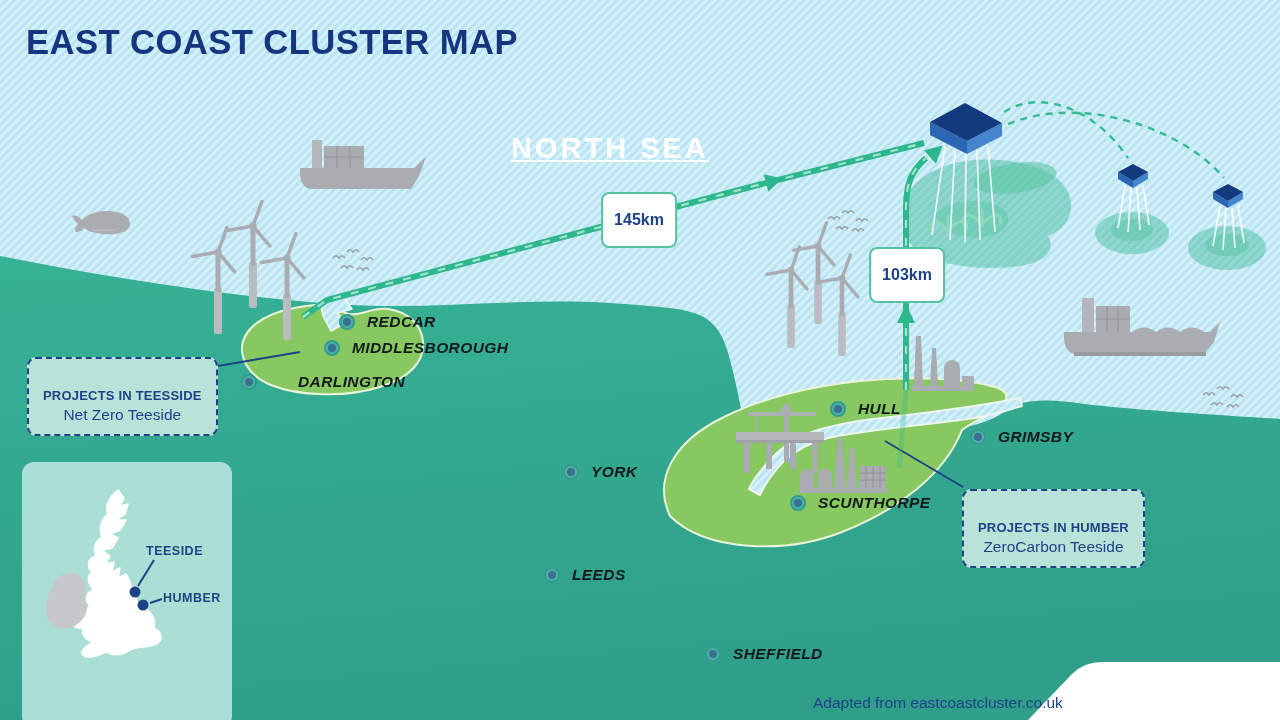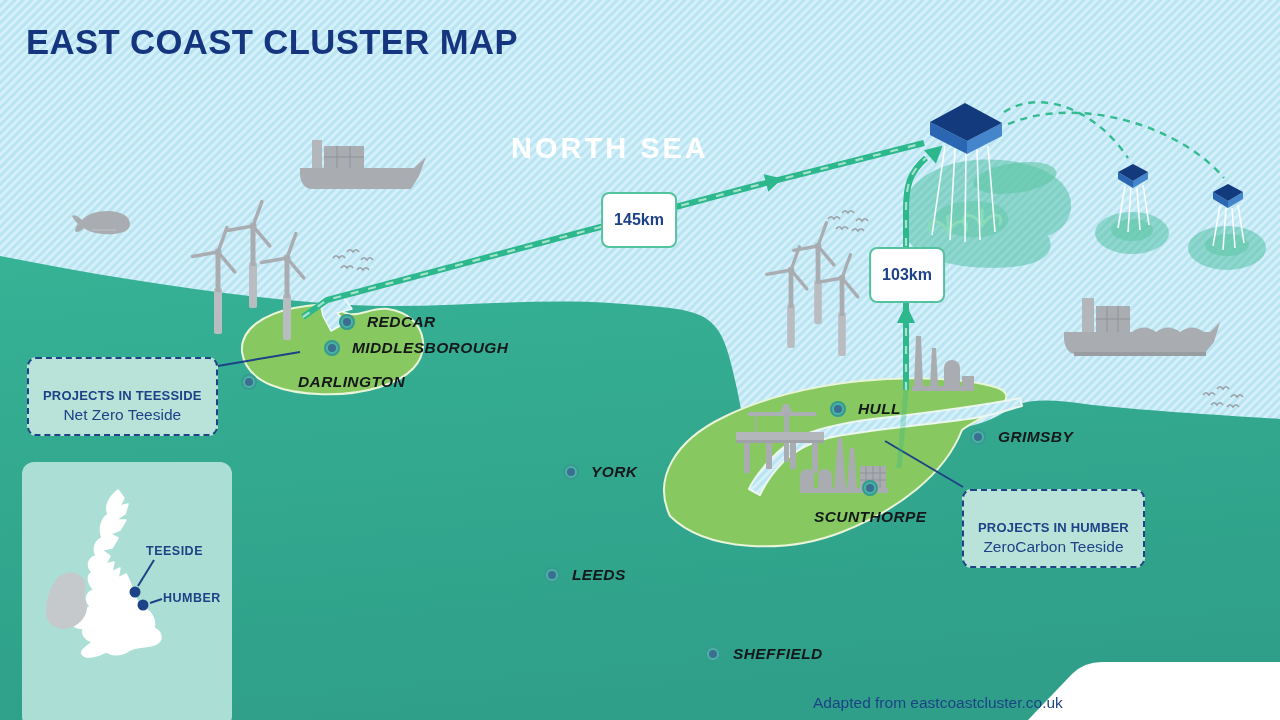--- a/index.html
+++ b/index.html
@@ -8,21 +8,21 @@
     font-family:"Liberation Sans",sans-serif;
     background:repeating-linear-gradient(135deg,#b9e4f1 0 3px,#d2eef9 3px 6px);
   }
   svg.map{position:absolute;left:0;top:0;}
   .ov{position:absolute;}
   .page-title{
     left:26px;top:22px;font-size:35px;font-weight:bold;color:#15367e;
     letter-spacing:.4px;transform:scaleX(.99);transform-origin:left;
   }
   .sea-label{
-    left:511px;top:132px;font-size:29px;font-weight:bold;color:#ffffff;letter-spacing:3px;
+    left:511px;top:132px;font-size:29px;font-weight:bold;color:#ffffff;letter-spacing:3px;text-decoration:underline;
   }
   .badge{
     transform:translate(-50%,-50%);
     background:#ffffff;border:2px solid #54c29e;border-radius:8px;
     padding:17px 11px;font-weight:bold;font-size:16px;color:#1d4286;white-space:nowrap;
   }
   .city{
     display:flex;align-items:center;gap:12px;transform:translate(-8px,-50%);white-space:nowrap;
   }
   .dot{
@@ -300,21 +300,21 @@
     <span class="city-label">HULL</span>
   </div>
   <div class="ov city" style="left:978px;top:437px;">
     <span class="dot"></span>
     <span class="city-label">GRIMSBY</span>
   </div>
   <div class="ov city" style="left:571px;top:472px;">
     <span class="dot"></span>
     <span class="city-label">YORK</span>
   </div>
-  <div class="ov city" style="left:822px;top:503px;flex-direction:column;">
+  <div class="ov city" style="left:798px;top:503px;">
     <span class="dot"></span>
     <span class="city-label">SCUNTHORPE</span>
   </div>
   <div class="ov city" style="left:552px;top:575px;">
     <span class="dot"></span>
     <span class="city-label">LEEDS</span>
   </div>
   <div class="ov city" style="left:713px;top:654px;">
     <span class="dot"></span>
     <span class="city-label">SHEFFIELD</span>

